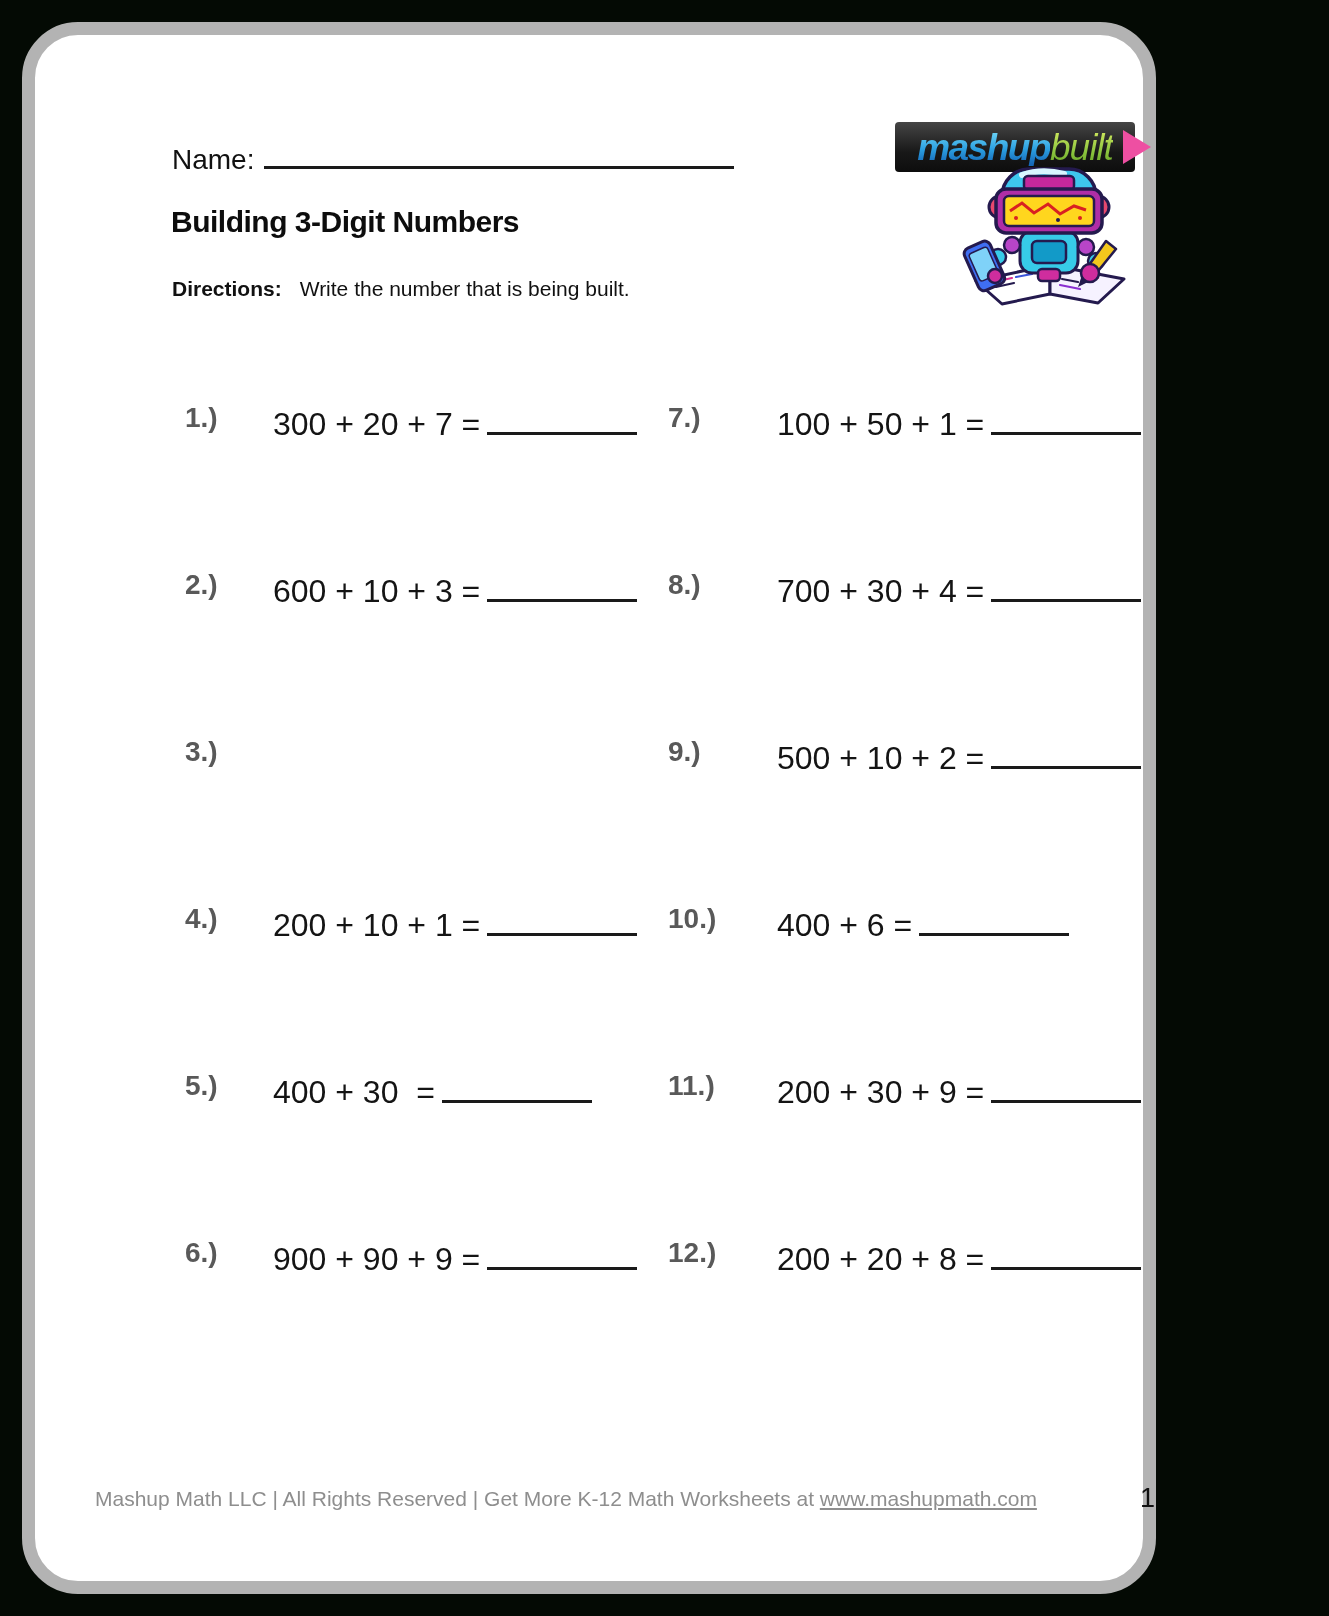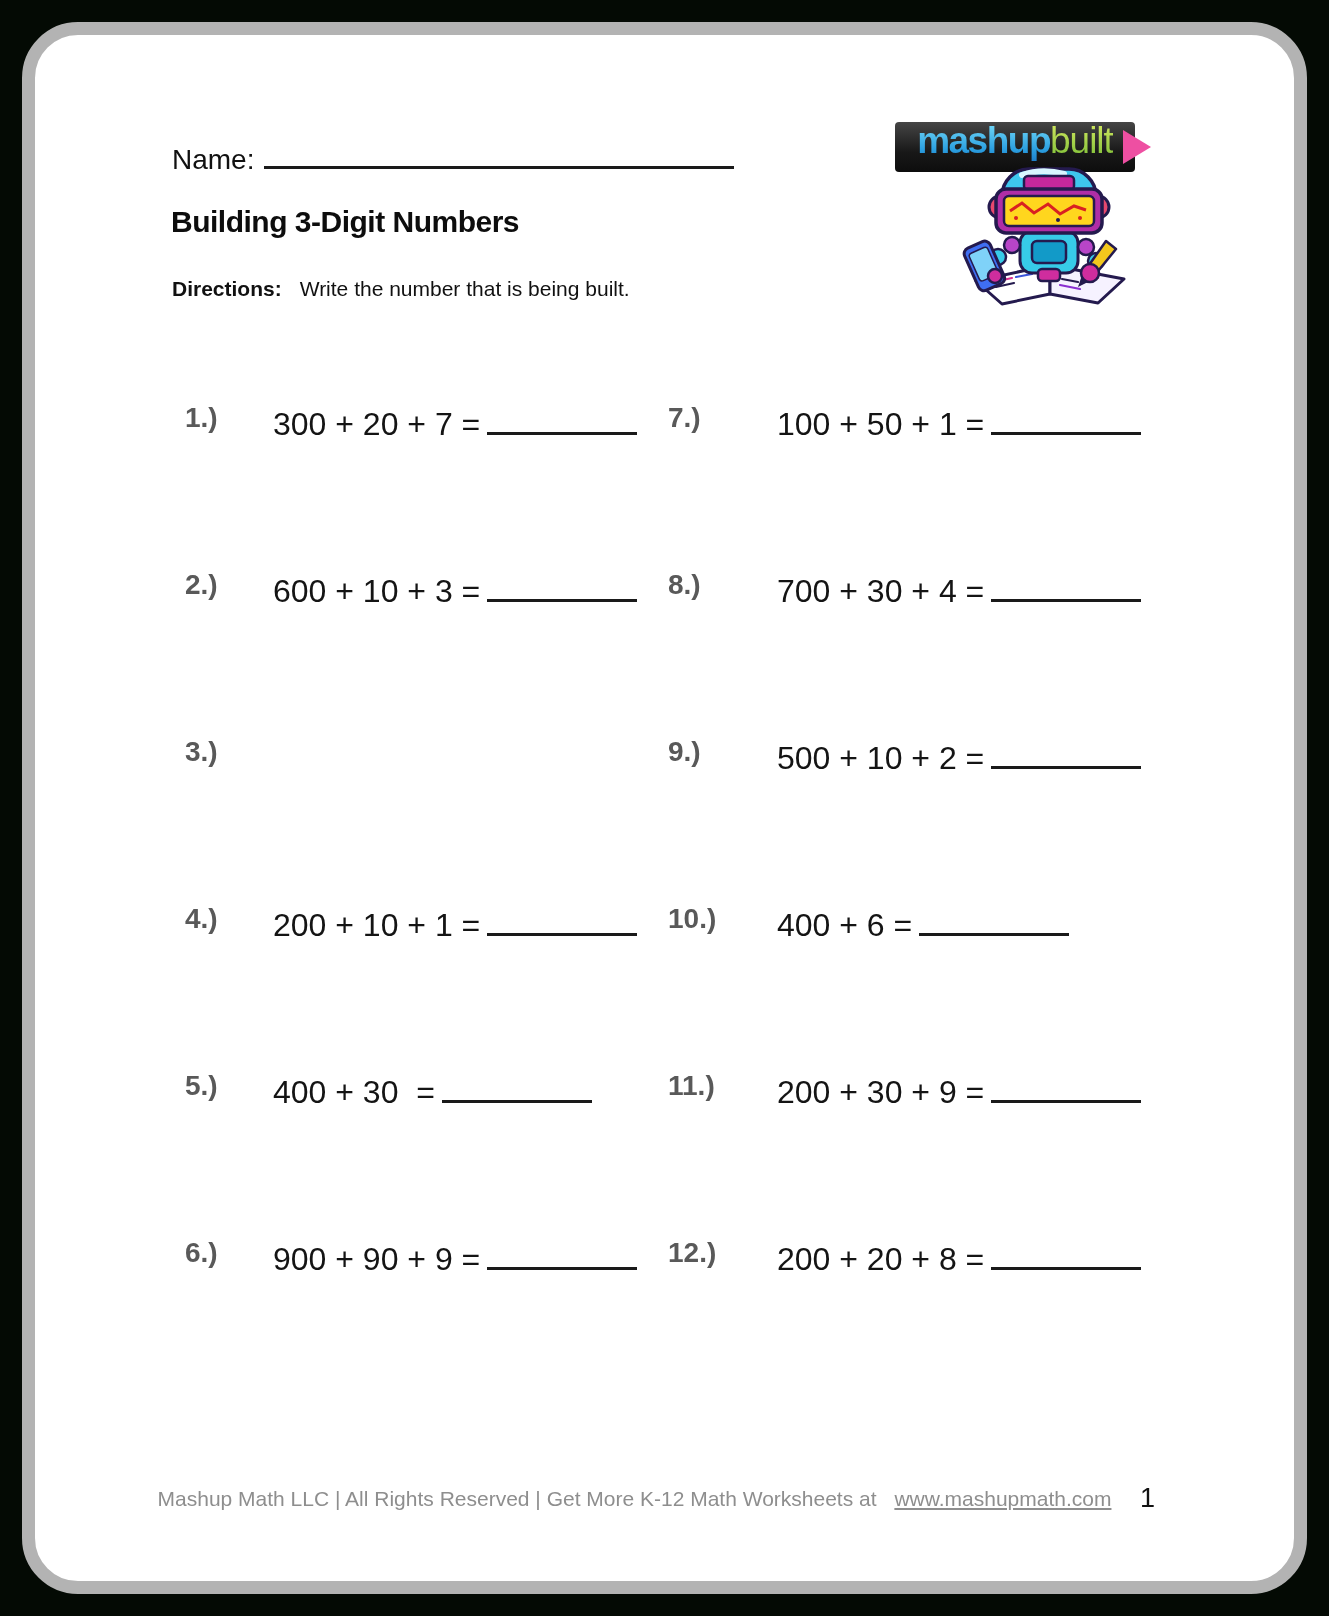--- a/index.html
+++ b/index.html
@@ -2,35 +2,35 @@
 <html><head>
 <meta charset="utf-8">
 <style>
   html,body{margin:0;padding:0;}
   body{
     width:1329px;height:1616px;position:relative;overflow:hidden;
     background:#040a04;
     font-family:"Liberation Sans", sans-serif;
   }
   .page{
-    position:absolute;left:22px;top:22px;width:1285px;height:1572px;
+    position:absolute;left:22px;top:22px;width:1134px;height:1572px;
     box-sizing:border-box;background:#ffffff;
     border:13px solid #b3b3b3;border-radius:56px;
   }
   
   .name-row{position:absolute;left:137px;top:103px;font-size:28px;color:#111;white-space:nowrap;}
   .name-line{display:inline-block;width:470px;height:1.0em;border-bottom:3px solid #1a1a1a;margin-left:10px;vertical-align:baseline;}
   .title{position:absolute;left:136px;top:170px;font-size:30px;font-weight:bold;color:#0d0d0d;letter-spacing:-0.5px;white-space:nowrap;}
   .directions{position:absolute;left:137px;top:242px;font-size:21px;color:#111;white-space:nowrap;}
   .directions b{margin-right:18px;}
   
   .logo-bar{
     position:absolute;left:860px;top:87px;width:240px;height:50px;
     background:linear-gradient(180deg,#454545 0%,#181818 60%,#0d0d0d 100%);
-    border-radius:4px;display:flex;justify-content:center;
+    border-radius:4px;display:flex;align-items:center;justify-content:center;font-style:italic;
   }
   .logo-mashup{
     font-size:37px;font-weight:bold;letter-spacing:-1.5px;line-height:1;
     background:linear-gradient(180deg,#6fd6f7 5%,#2b9fe0 55%,#1668b8 95%);
     -webkit-background-clip:text;background-clip:text;color:transparent;
   }
   .logo-math{
     font-size:37px;letter-spacing:-1px;line-height:1;
     background:linear-gradient(180deg,#cfe75e 5%,#8dc63f 60%,#6ca829 95%);
     -webkit-background-clip:text;background-clip:text;color:transparent;
@@ -46,21 +46,21 @@
   .prow{position:relative;height:167px;}
   .pnum{position:absolute;top:0;font-size:28px;font-weight:bold;color:#595959;line-height:1.15;white-space:nowrap;}
   .pexpr{position:absolute;top:0;font-size:32px;color:#141414;line-height:1.15;white-space:nowrap;}
   .c1n{left:150px;}
   .c1e{left:238px;}
   .c2n{left:633px;}
   .c2e{left:742px;}
   .blank{display:inline-block;width:150px;height:0.95em;border-bottom:3px solid #1a1a1a;margin-left:7px;}
   
   .footer{position:absolute;left:60px;right:120px;top:1452px;text-align:center;font-size:21px;color:#8e8e8e;white-space:nowrap;}
-  .footer-link{color:#8e8e8e;text-decoration:underline;margin-left:12px;}
+  .footer-link{color:#8e8e8e;text-decoration:underline;}
   .pagenum{position:absolute;left:1105px;top:1448px;font-size:27px;color:#111;}
 </style>
 </head>
 <body>
 
 <div class="page">
 
   <div class="name-row"><span>Name:</span><span class="name-line"></span>
   </div>
 

